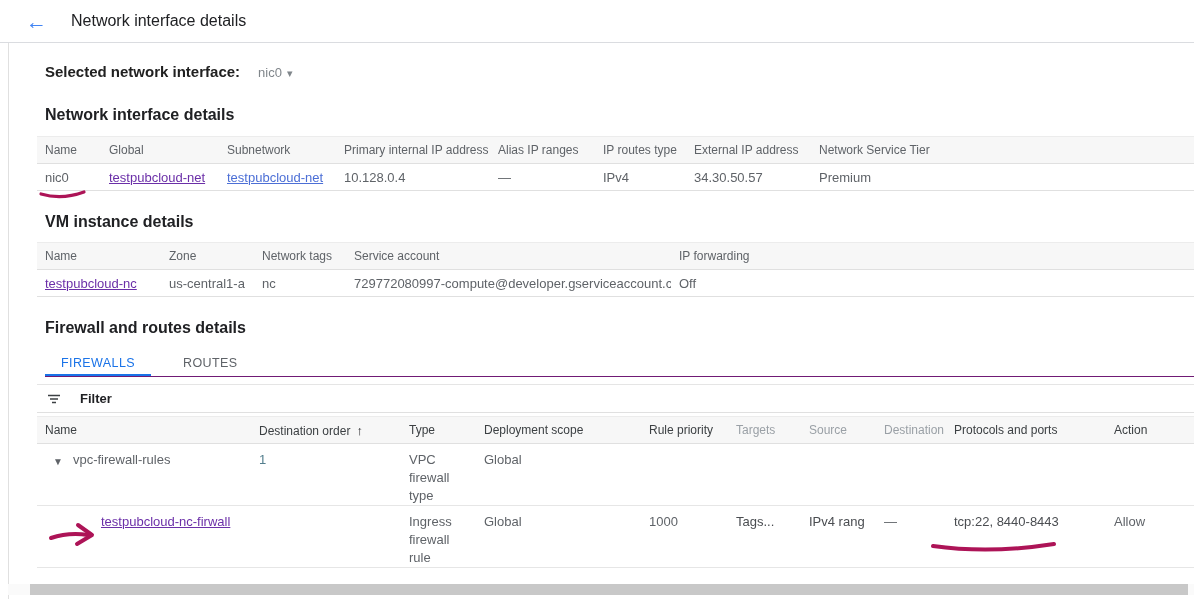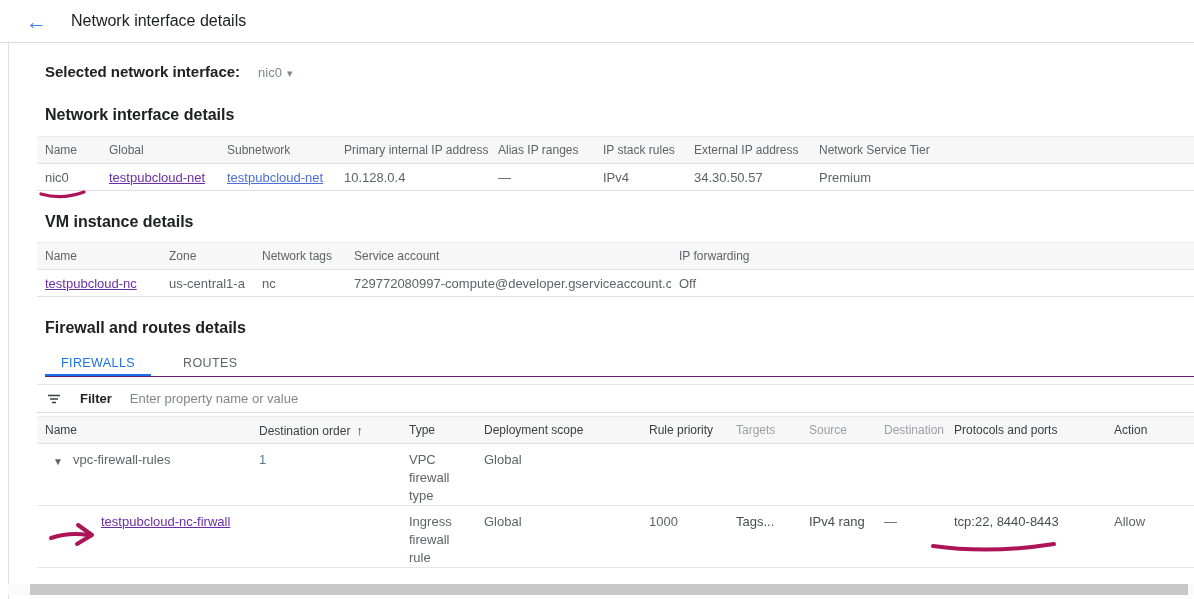--- a/index.html
+++ b/index.html
@@ -105,21 +105,21 @@
           <col style="width:125px">
           <col>
         </colgroup>
       <tbody>
           <tr>
         <th>Name</th>
         <th>Global</th>
         <th>Subnetwork</th>
         <th>Primary internal IP address</th>
         <th>Alias IP ranges</th>
-        <th>IP stack rules</th>
+        <th>IP routes type</th>
         <th>External IP address</th>
         <th>Network Service Tier</th>
       </tr>
       <tr>
         <td>nic0</td>
         <td><a class="lk visited">testpubcloud-net</a></td>
         <td><a class="lk blue">testpubcloud-net</a></td>
         <td>10.128.0.4</td>
         <td>—</td>
         <td>IPv4</td>
@@ -163,21 +163,20 @@
       <div class="tab">ROUTES</div>
     </div>
 
     <div class="filterbar">
       <span class="filter-icon">
         <svg width="16" height="16" viewBox="0 0 16 16">
             <path d="M2 4.5h12M4 8h8M6 11.5h4" stroke="#3c4043" stroke-width="1.6" fill="none"></path>
           </svg>
       </span>
       <span class="filter-label">Filter</span>
-      <input class="filter-input" type="text" placeholder="Enter property name or value" style="">
     </div>
 
     <table class="data fwt">
       <colgroup>
           <col style="width:214px">
           <col style="width:150px">
           <col style="width:75px">
           <col style="width:165px">
           <col style="width:80px">
           <col style="width:80px">

